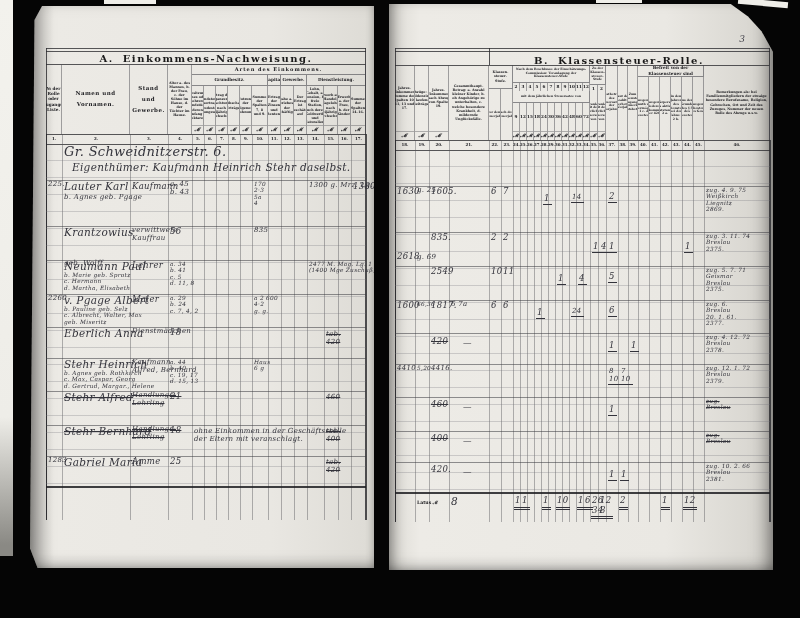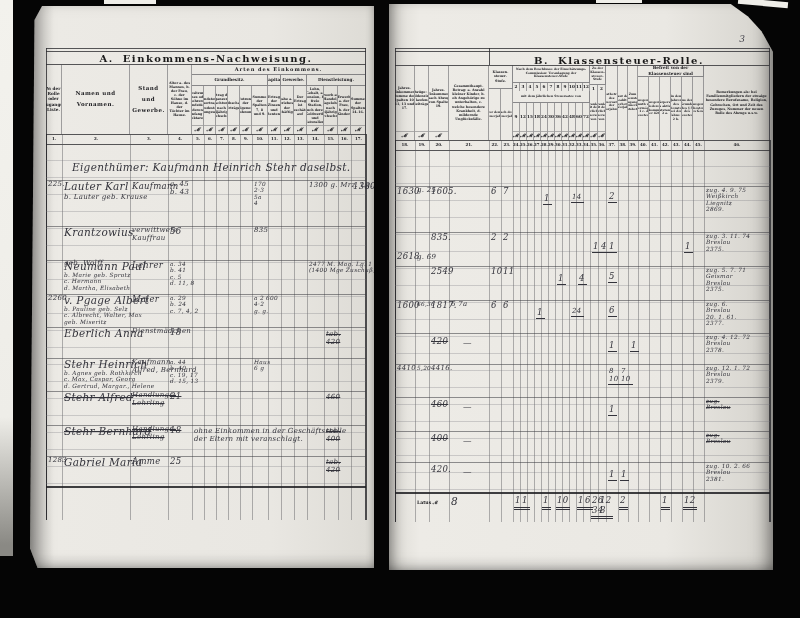--- a/index.html
+++ b/index.html
@@ -188,31 +188,34 @@
         <div class="mm">ℳ</div>
       </div>
       <div class="ph fa" style="left: 308px; top: 80px; width: 13px; height: 48px;">
         <div class="lbl">Erwerb a. der Frau, b. der Kinder.</div>
         <div class="mm">ℳ</div>
       </div>
       <div class="ph fa" style="left: 321px; top: 80px; width: 15px; height: 48px;">
         <div class="lbl">Summe der Spalten 14–16.</div>
         <div class="mm">ℳ</div>
       </div>
+      <div class="hw hw-b" style="left: 34px; top: 139px;">
+        <div>Gr. Schweidnitzerstr. 6.</div>
+      </div>
       <div class="hw hw-m" style="left: 42px; top: 156px;">
         <div>Eigenthümer: Kaufmann Heinrich Stehr daselbst.</div>
       </div>
       <div class="hw hw-x" style="left: 18px; top: 175px;">
         <div>225.</div>
       </div>
       <div class="hw hw-m" style="left: 34px; top: 175px;">
         <div>Lauter Karl</div>
       </div>
       <div class="hw hw-x" style="left: 34px; top: 188px;">
-        <div>b. Lauter geb. Krause</div>
+        <div>b. Agnes geb. Pgage</div>
       </div>
       <div class="hw hw-s" style="left: 102px; top: 176px;">
         <div>Kaufmann</div>
       </div>
       <div class="hw hw-x" style="left: 140px; top: 175px;">
         <div>a. 45</div>
         <div>b. 43</div>
       </div>
       <div class="hw hw-xx" style="left: 224px; top: 175px;">
         <div>170</div>

